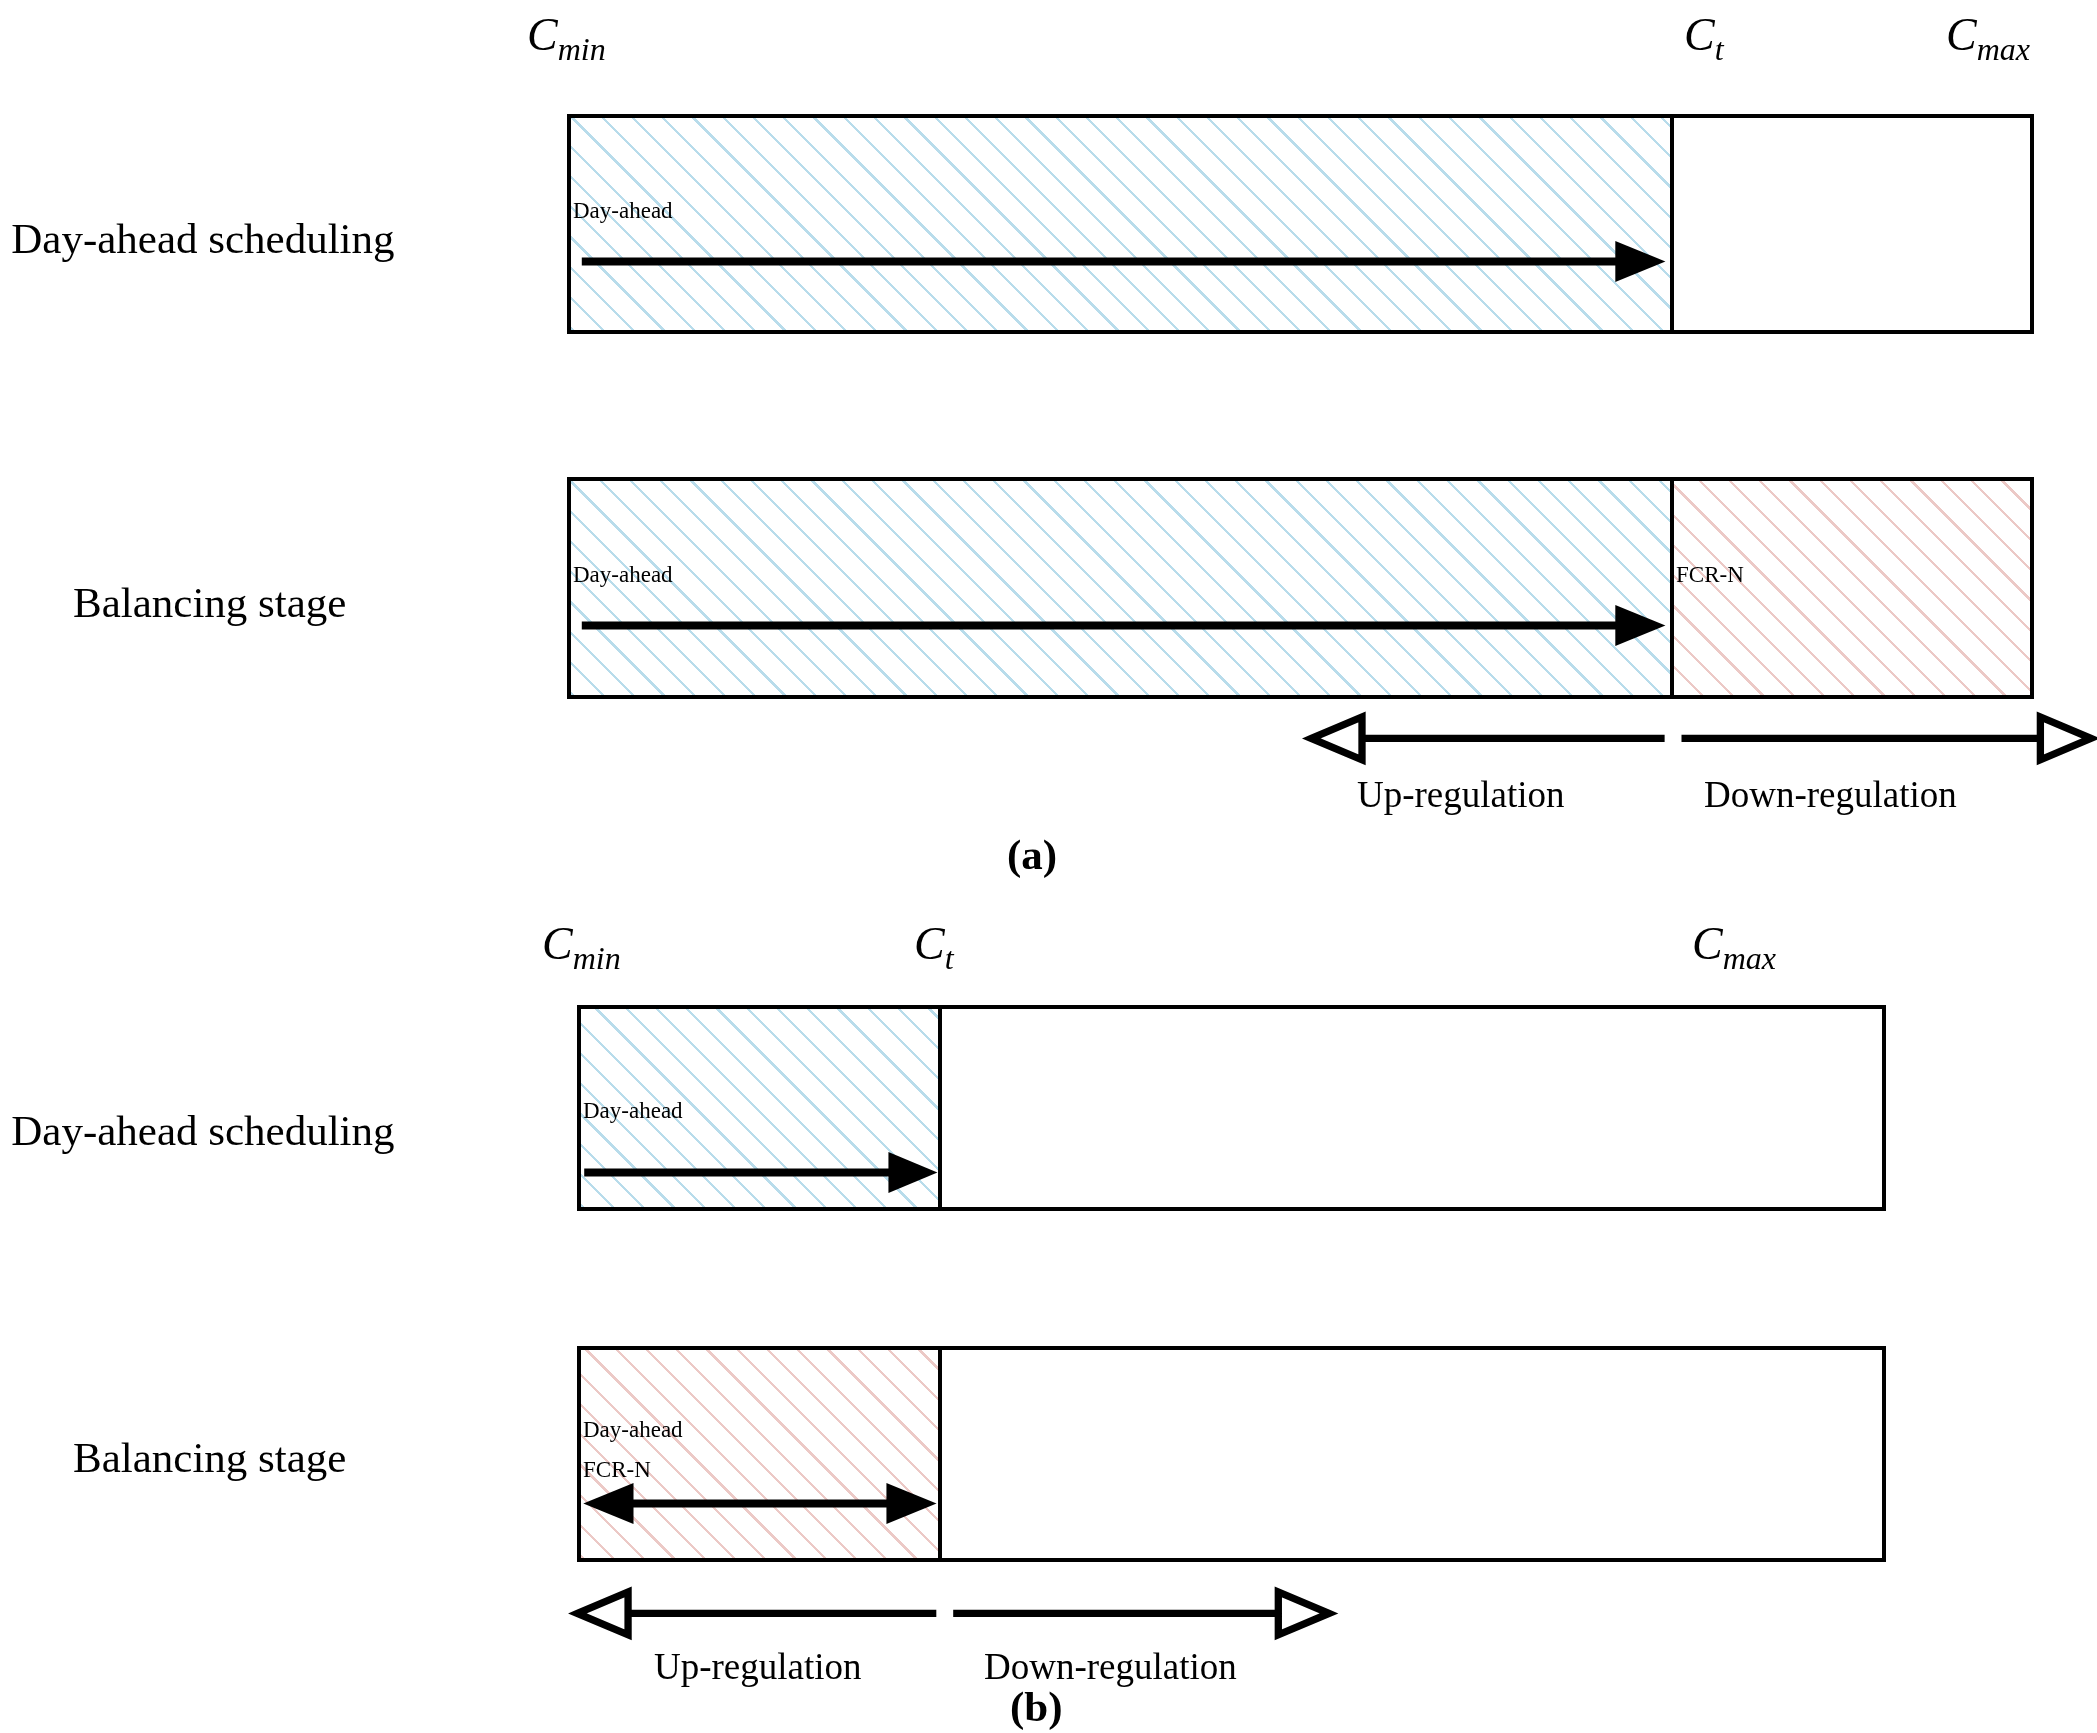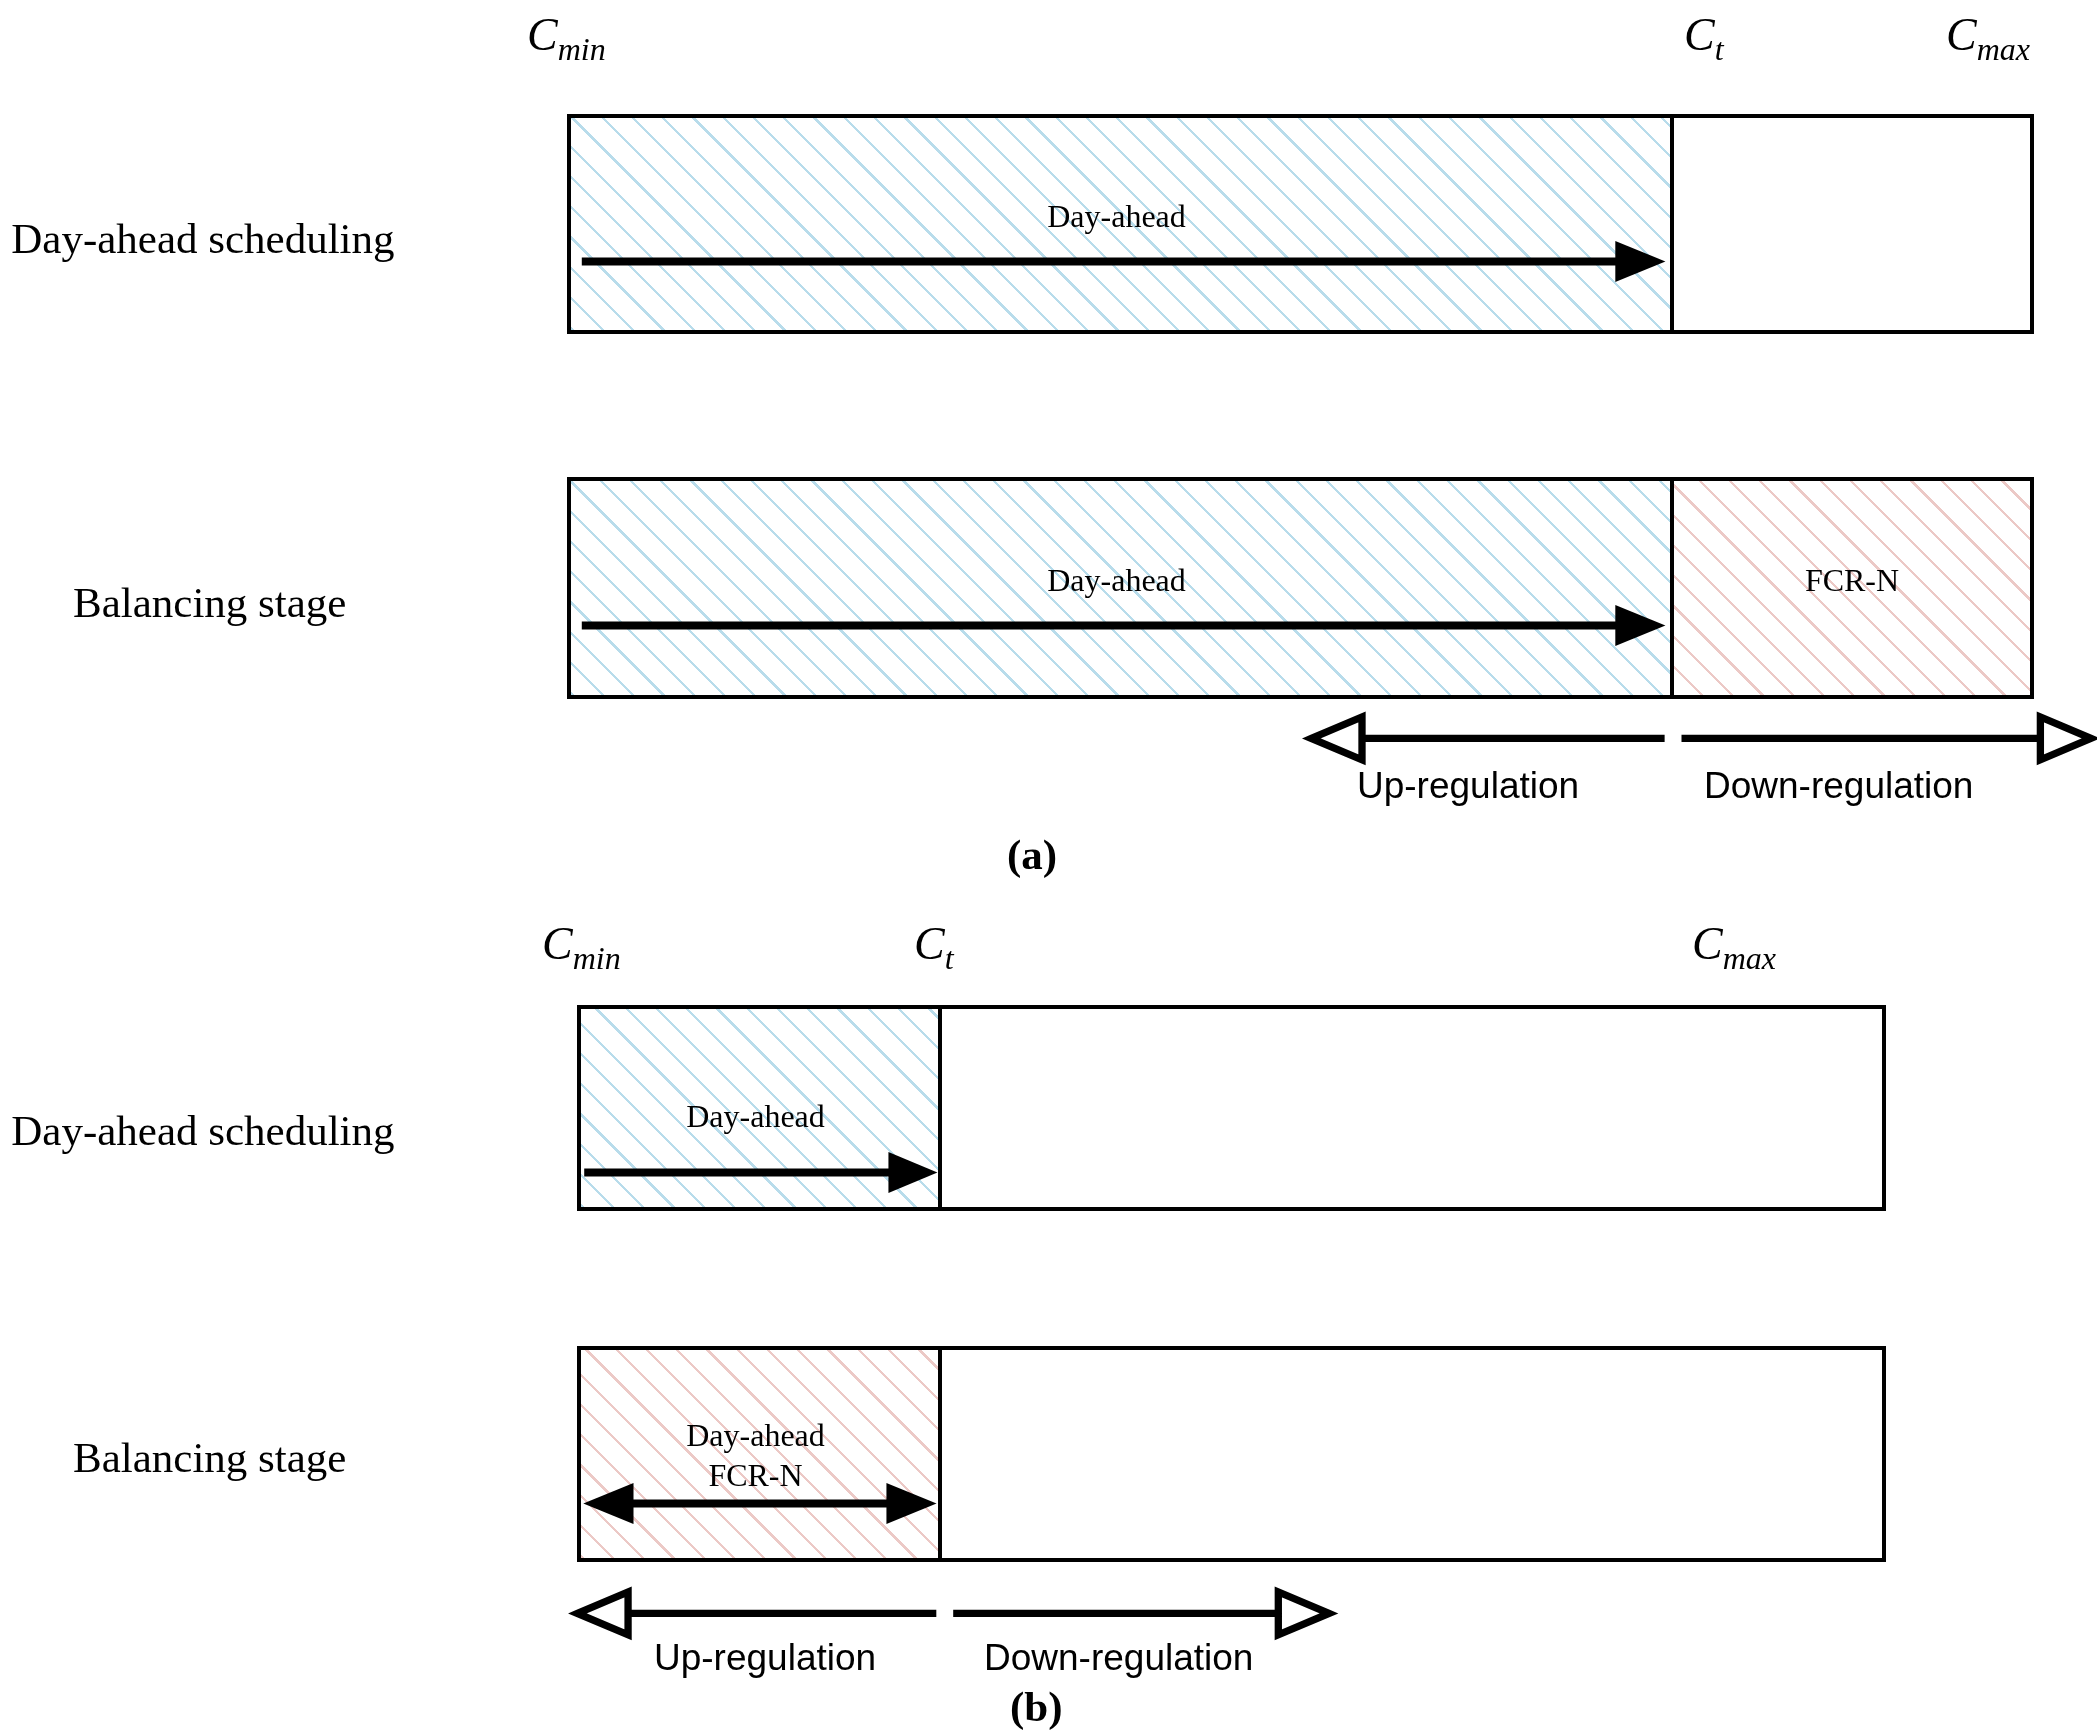--- a/index.html
+++ b/index.html
@@ -15,22 +15,22 @@
     background-image:repeating-linear-gradient(45deg,
        #b8dceb 0px,#b8dceb 2.3px, rgba(255,255,255,0) 2.3px, rgba(255,255,255,0) 21.4px);
   }
   .hatch-pink{
     background-color:#ffffff;
     background-image:repeating-linear-gradient(45deg,
        #ecc9c6 0px,#ecc9c6 2.3px, rgba(255,255,255,0) 2.3px, rgba(255,255,255,0) 21.4px);
   }
   .divider{position:absolute;width:4px;background:#000;}
   .caption{position:absolute;font-size:43px;font-weight:bold;font-family:"Liberation Serif",serif;}
-  .reg-label{position:absolute;font-size:37px;font-family:Liberation Sans, sans-serif;white-space:nowrap;}
-  .inbar-label{position:absolute;font-size:32px;font-family:"Liberation Serif",serif;white-space:nowrap;text-align:center;line-height:1.15;}
+  .reg-label{position:absolute;font-size:37px;font-family:Liberation Serif, serif;white-space:nowrap;margin-top:8px;}
+  .inbar-label{position:absolute;font-size:23px;font-family:"Liberation Serif",serif;white-space:nowrap;line-height:1.15;margin-left:6px;}
   svg{position:absolute;overflow:visible;}
 </style>
 </head>
 <body>
 
 <div class="stage">
 
   <div class="axis-label" style="left:527px;top:-4.5px;">
     <span>C</span><span class="sub">min</span>
   </div>

